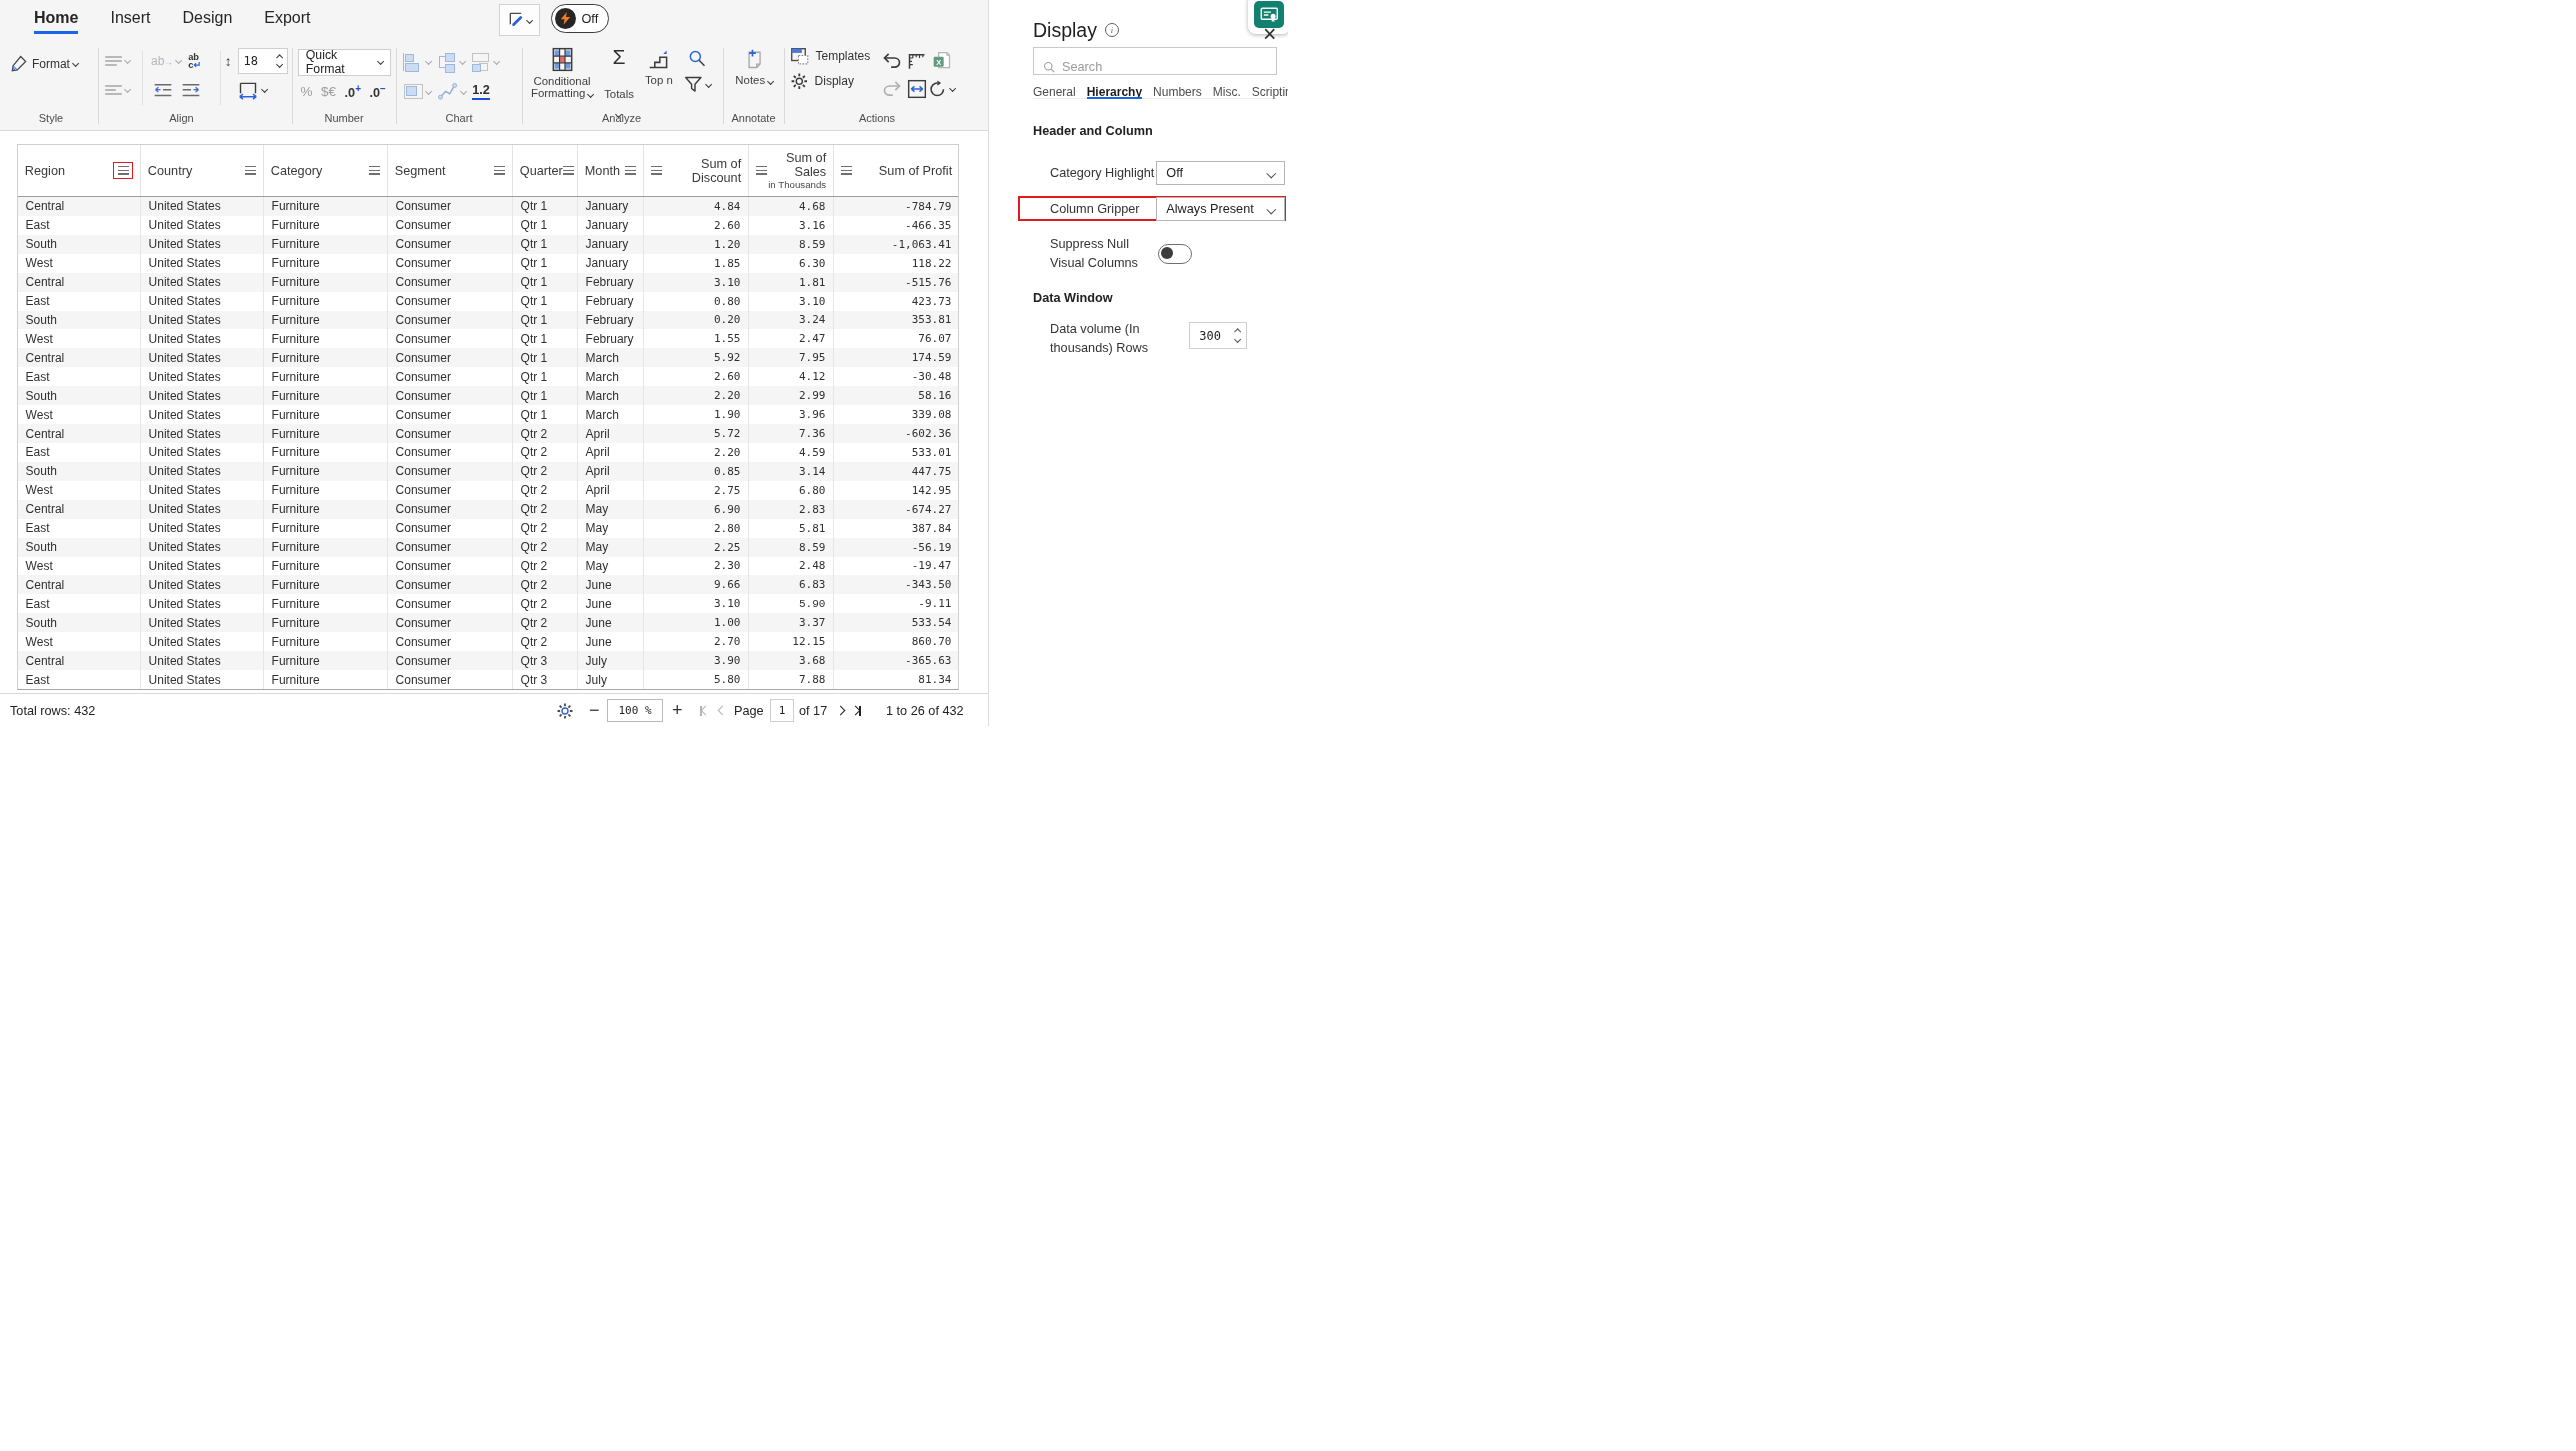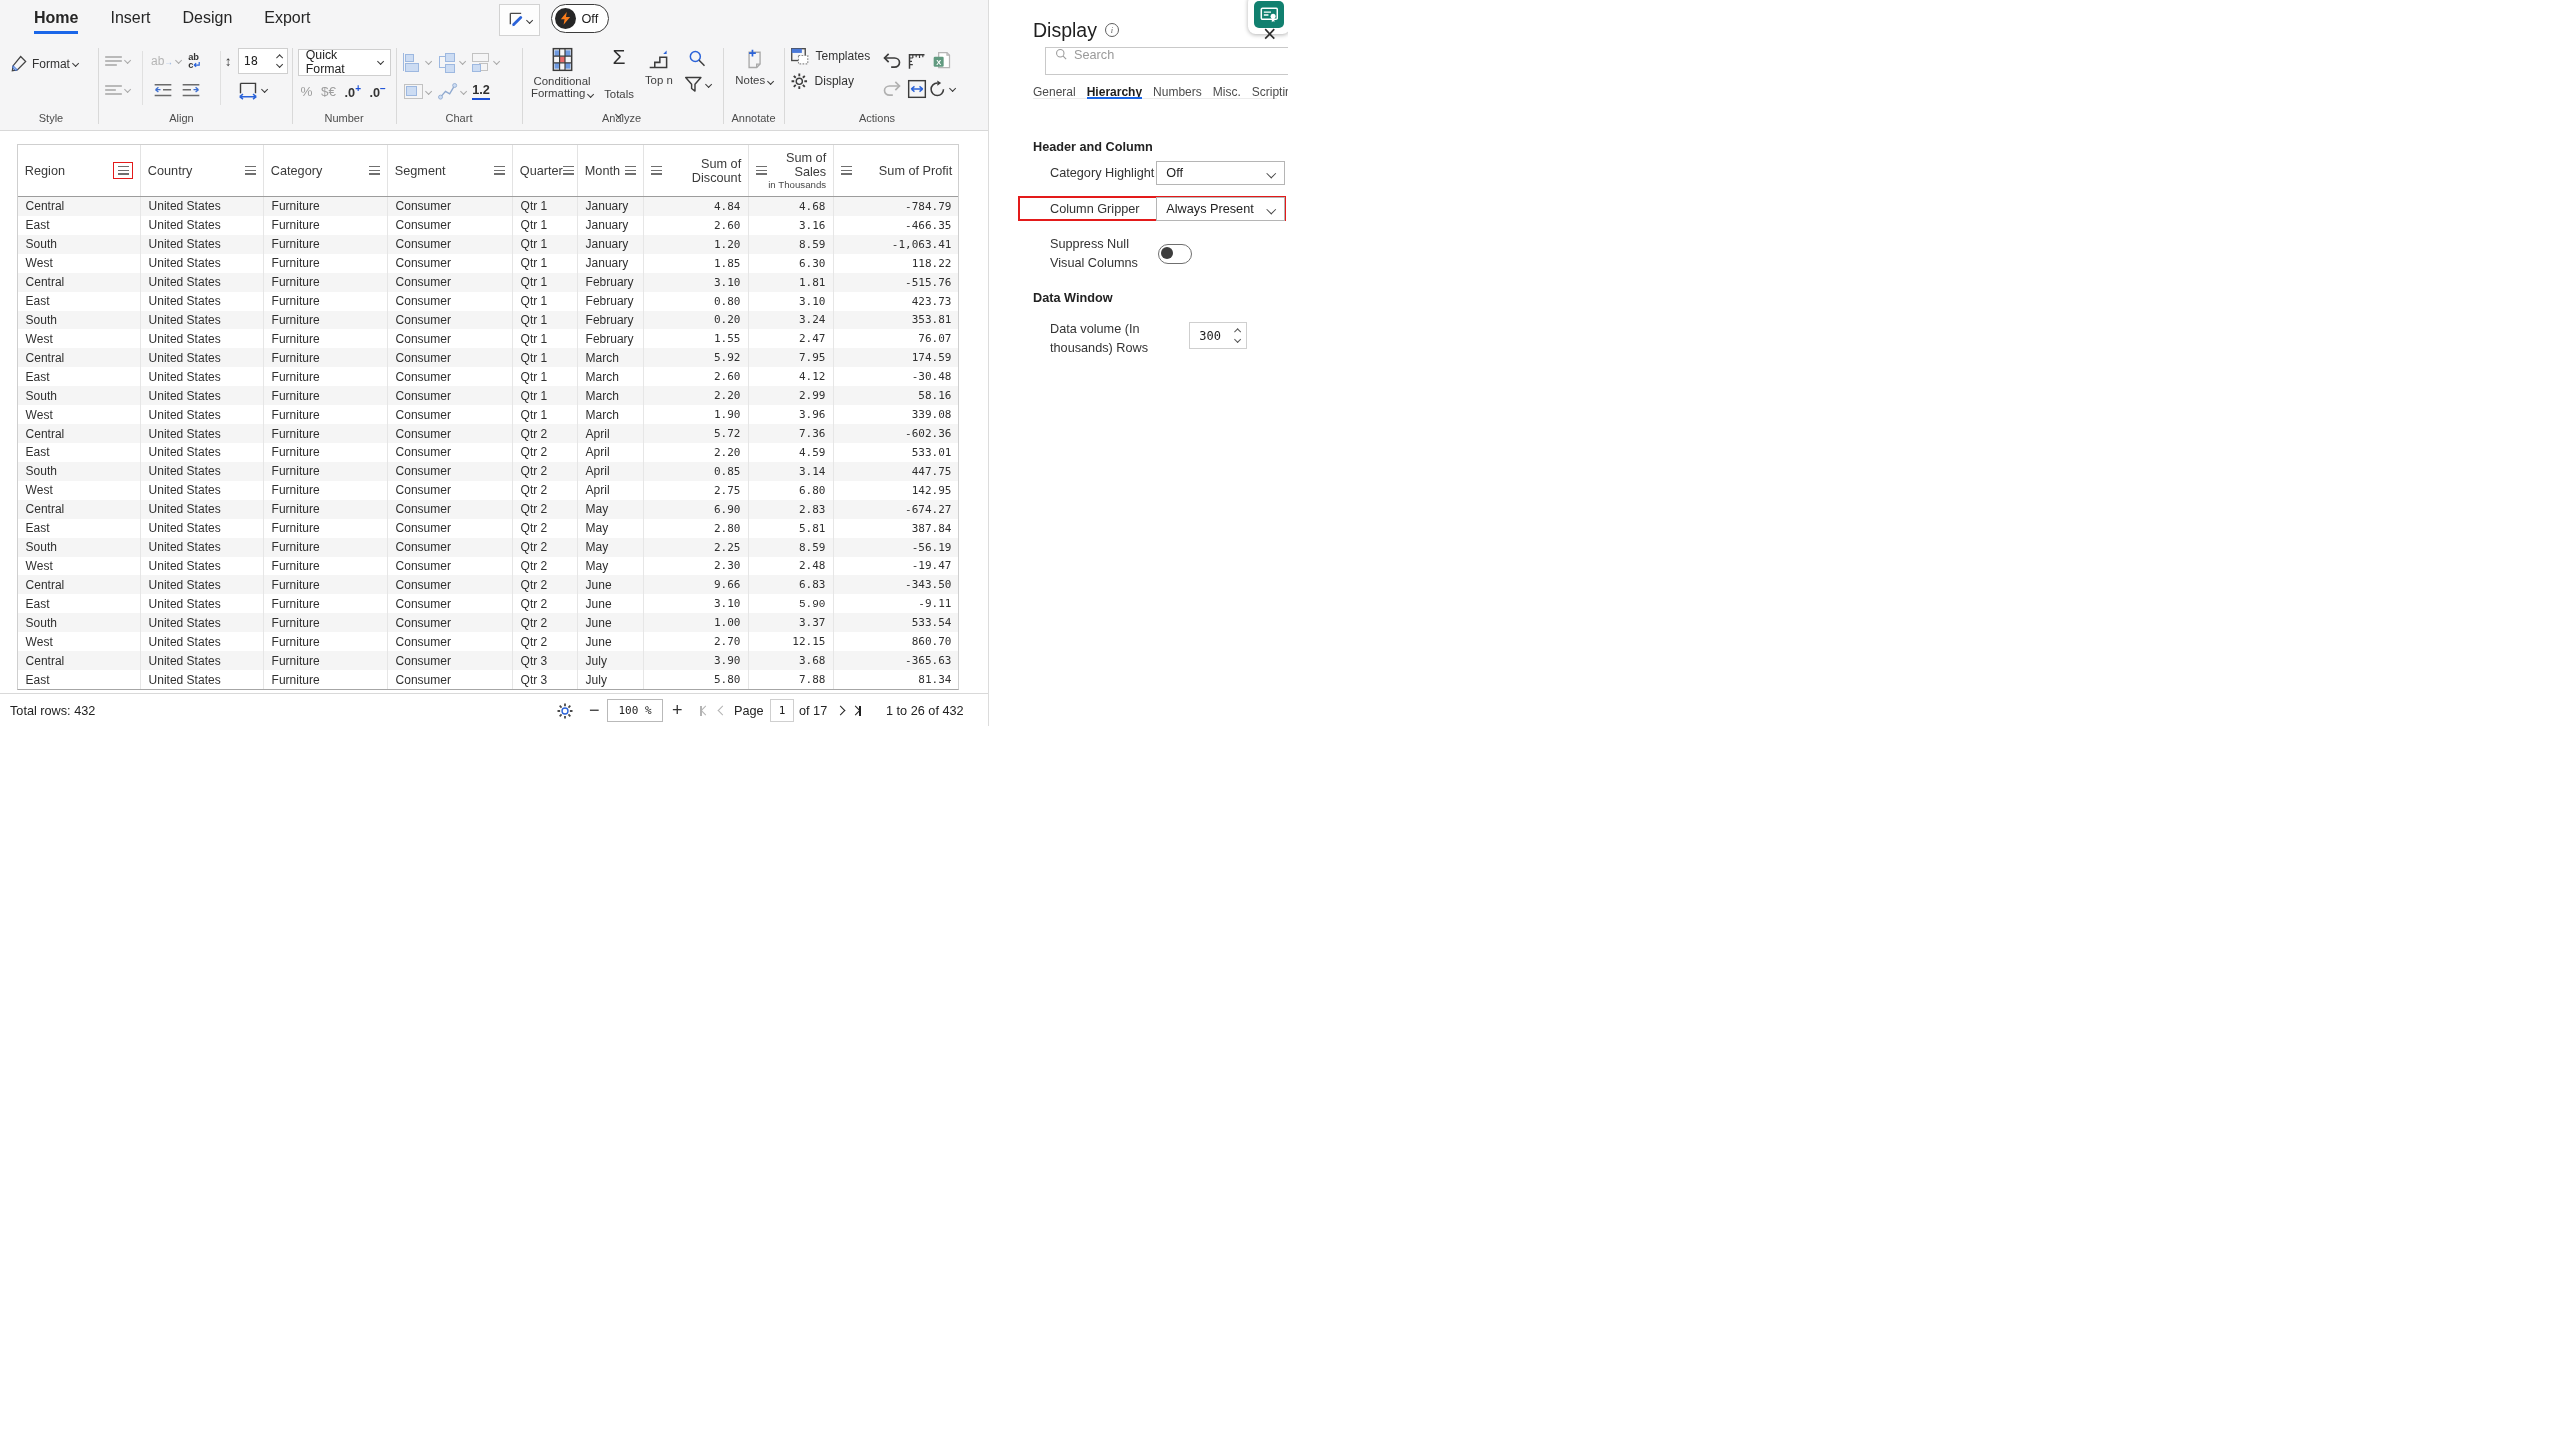--- a/index.html
+++ b/index.html
@@ -83,21 +83,21 @@
   .navch.dis .c{border-color:#b3b3b3;}
   .navch.dis .bar{background:#b3b3b3;}
 
   
   .panel{position:absolute;left:988px;top:0;width:300px;height:726px;background:#fff;border-left:0.8px solid #dcdcdc;box-sizing:border-box;}
   .ptitle{position:absolute;left:44px;top:18.6px;font-size:19.5px;color:#1f1f1f;font-weight:500;display:flex;align-items:center;gap:7.6px;}
   .infoi{width:12.7px;height:12.7px;border:1px solid #5f5f5f;border-radius:50%;font-size:8.5px;color:#5f5f5f;display:flex;align-items:center;justify-content:center;font-style:italic;font-family:"Liberation Serif",serif;}
   .closex{position:absolute;left:274px;top:25px;font-size:23px;line-height:18.6px;color:#2e2e2e;font-weight:300;cursor:pointer;}
   .badge{position:absolute;left:259px;top:-5px;width:42px;height:39px;background:#fff;border-radius:7.6px;box-shadow:0 0.8px 4.2px rgba(0,0,0,.3);display:flex;align-items:center;justify-content:center;}
   .badge .tl{width:30px;height:27px;background:#11806f;border-radius:5px;display:flex;align-items:center;justify-content:center;}
-  .searchbox{position:absolute;left:56px;top:47px;width:244px;height:28px;border:0.8px solid #c9c9c9;box-sizing:border-box;display:flex;align-items:flex-start;gap:6.8px;padding:0 8.5px;background:#fff;}
+  .searchbox{position:absolute;left:44px;top:47px;width:244px;height:28px;border:0.8px solid #c9c9c9;box-sizing:border-box;display:flex;align-items:flex-end;gap:6.8px;padding:0 8.5px;background:#fff;}
   .searchbox .ph{color:#9a9a9a;font-size:12.7px;}
   .ptabs{position:absolute;left:44px;top:85px;width:244px;display:flex;gap:11px;font-size:12px;color:#4c4c4c;border-bottom:0.8px solid #ececec;padding-bottom:6px;}
   .ptab{cursor:pointer;position:relative;white-space:nowrap;margin-bottom:-6.8px;}
   .ptab.active{font-weight:bold;color:#1d1d1d;}
   .ptab.active::after{content:"";position:absolute;left:0;right:0;bottom:0;height:2.5px;background:#1a66e8;}
   .psec{position:absolute;left:44px;font-size:12.7px;font-weight:bold;color:#222;}
   .plabel{position:absolute;left:61px;font-size:12.7px;color:#333;line-height:18.6px;width:106px;}
   .pdrop{position:absolute;left:167px;width:129px;height:24px;border:0.8px solid #b5b5b5;box-sizing:border-box;display:flex;align-items:center;justify-content:space-between;padding:0 9.3px;font-size:12.7px;color:#222;background:#fff;cursor:pointer;}
   .redrow{position:absolute;left:29px;width:268px;height:25px;border:2.1px solid #e31a1a;box-sizing:border-box;}
   .toggle{position:absolute;left:169px;width:32px;height:18px;border:1.3px solid #6f6f6f;border-radius:10px;background:#fff;cursor:pointer;}
@@ -831,21 +831,21 @@
     </div>
 
     <div class="ptabs">
         <span class="ptab">General</span>
         <span class="ptab active">Hierarchy</span>
         <span class="ptab">Numbers</span>
         <span class="ptab">Misc.</span>
         <span class="ptab">Scripting</span>
       </div>
 
-    <div class="psec" style="top:140px">Header and Column</div>
+    <div class="psec" style="top:124px">Header and Column</div>
 
     <div class="plabel" style="top:164px;width:127px">Category Highlight</div>
     <div class="pdrop" style="top:161px">
       <span>Off</span>
       <span class="chv" style="border-width:1px;border-color:#444"></span>
     </div>
 
     <div class="redrow" style="top:196px"></div>
     <div class="plabel" style="top:200px;width:127px">Column Gripper</div>
     <div class="pdrop" style="top:197px">

